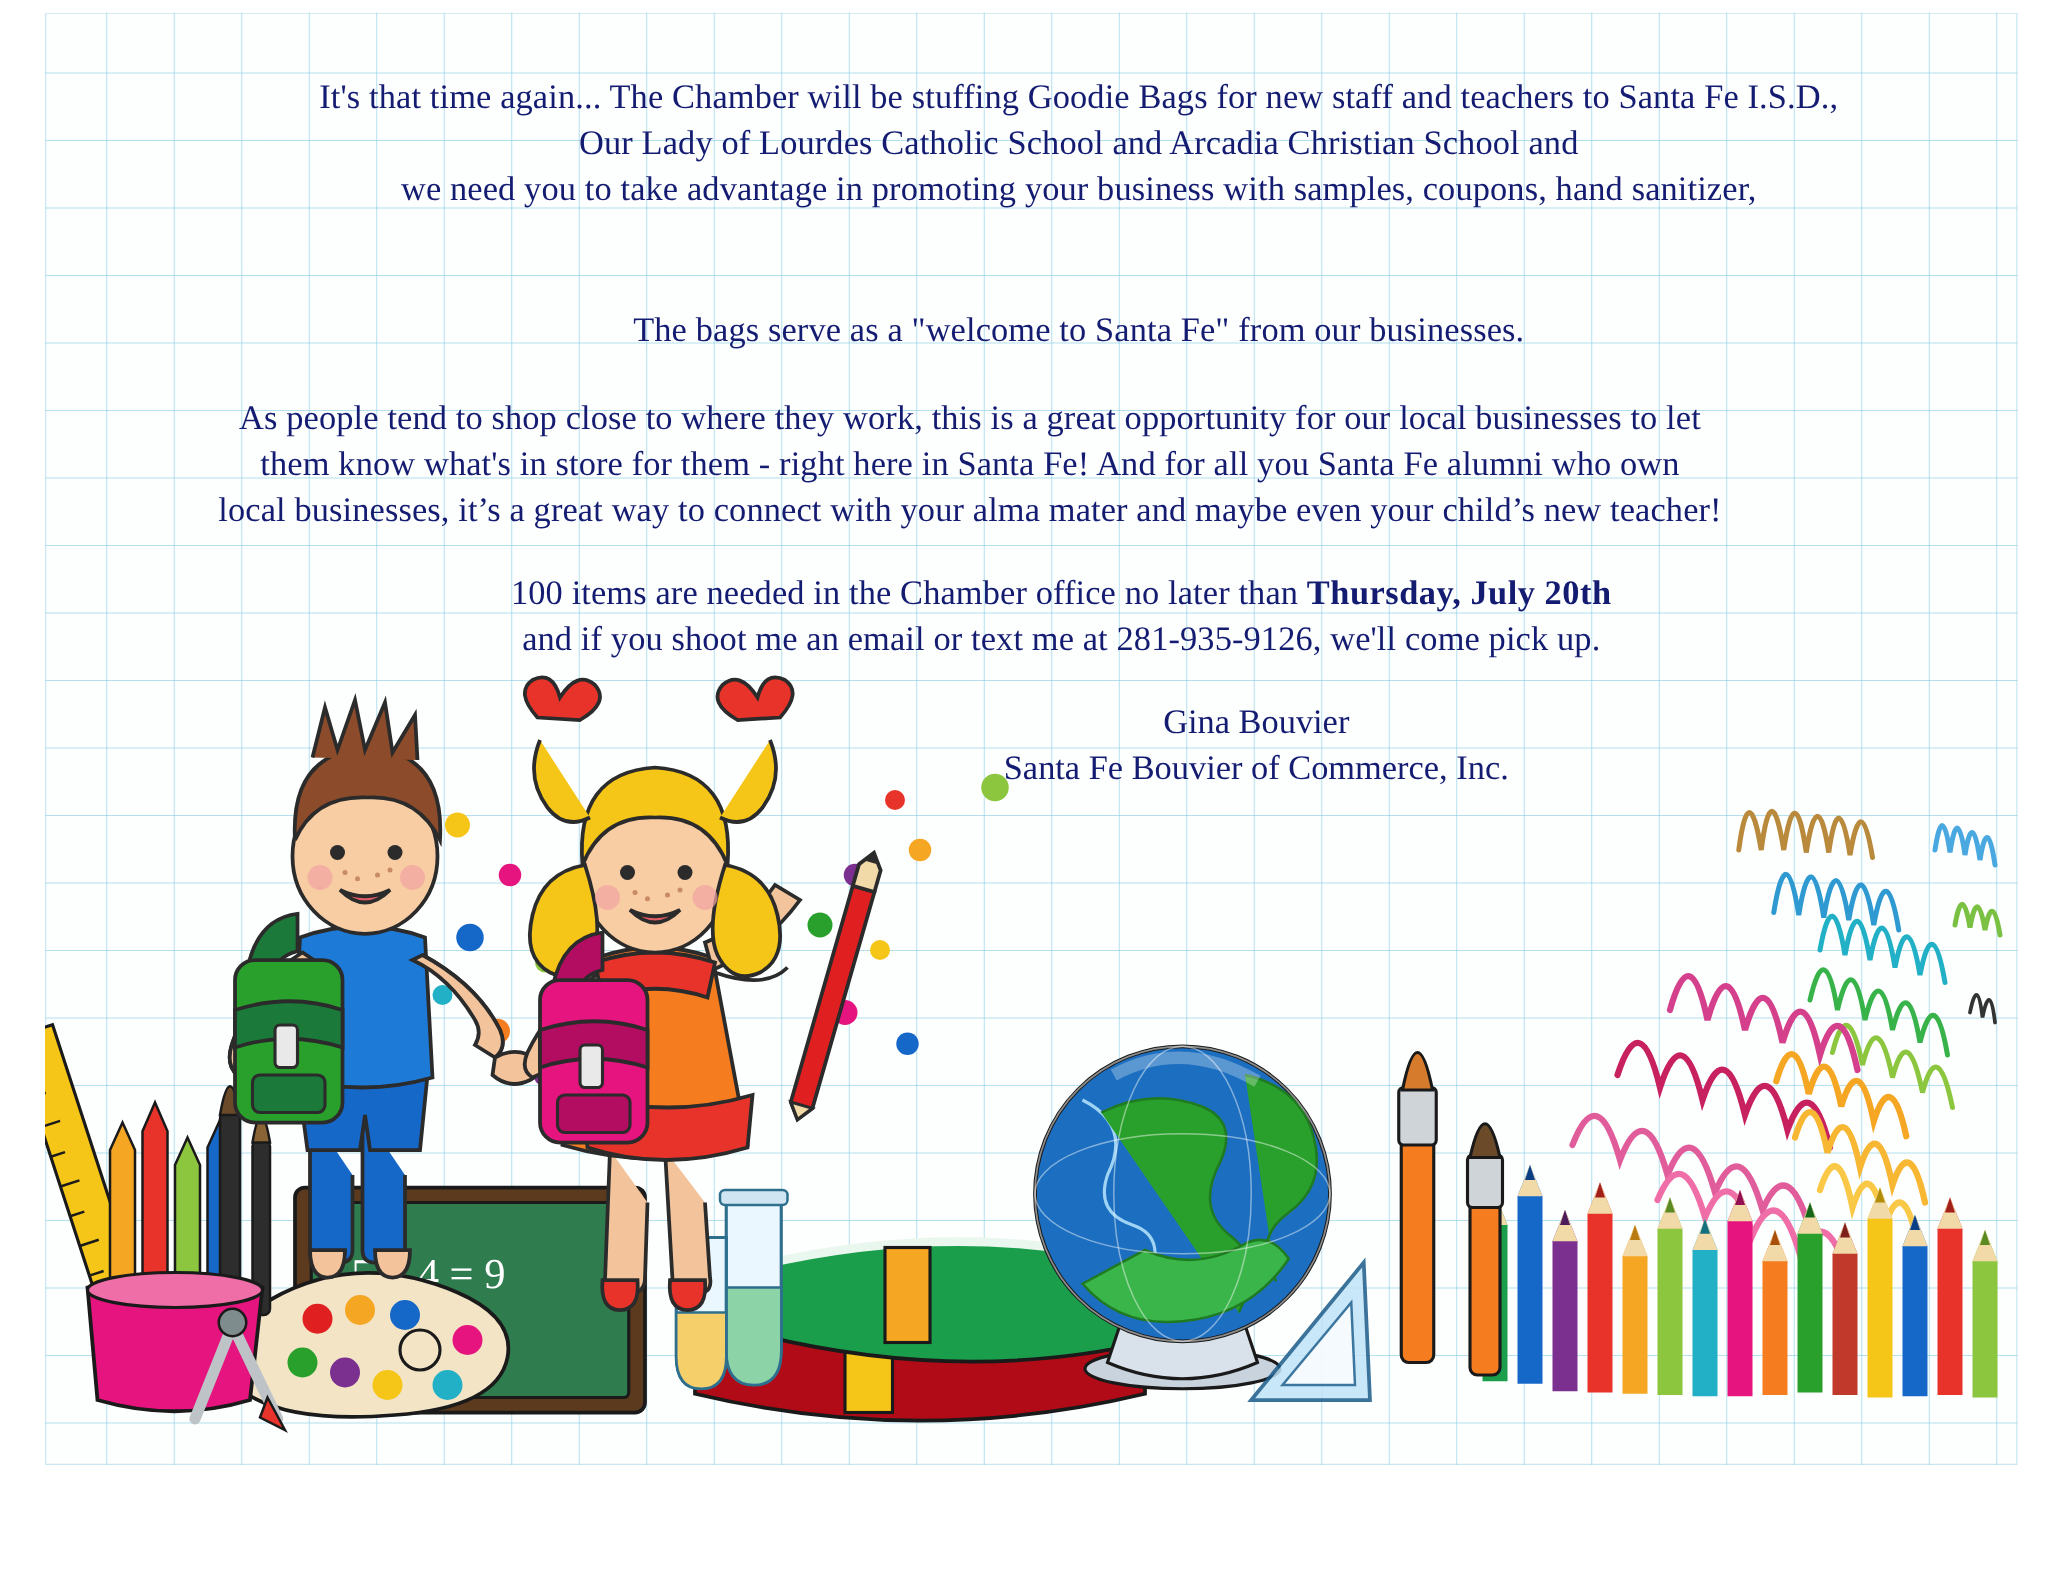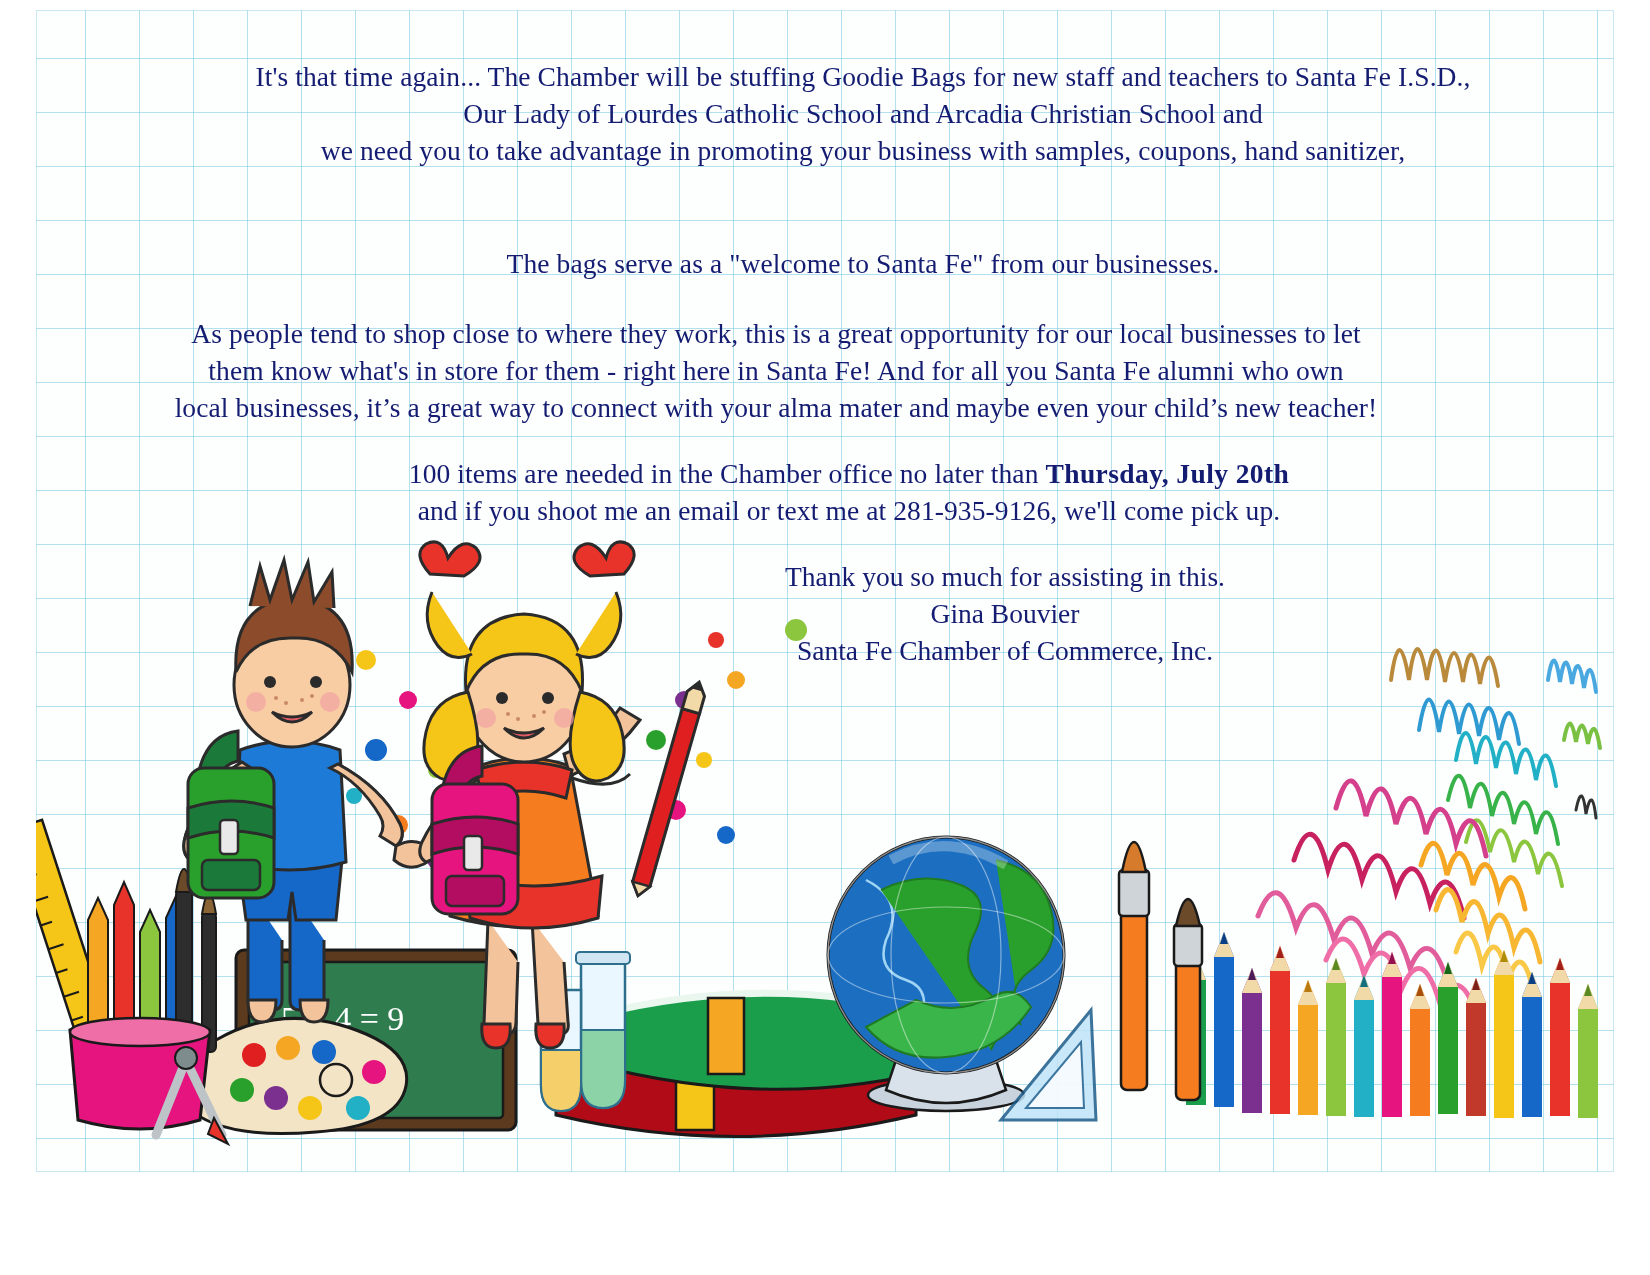--- a/index.html
+++ b/index.html
@@ -431,20 +431,19 @@
 
     <div class="para p4">
       <div>
         <span>100 items are needed in the Chamber office no later than </span><span class="bold-date">Thursday,  July 20th</span>
       </div>
       <div>and if you shoot me an email or text me at 281-935-9126, we'll come pick up.</div>
     </div>
 
     <div class="sig">
       <div class="sig-shift">
-        <div class="line">Thank you so much for assisting in this.</div>
         <div class="line">Gina Bouvier</div>
-        <div class="line">Santa Fe Chamber of Commerce, Inc.</div>
+        <div class="line">Santa Fe Bouvier of Commerce, Inc.</div>
       </div>
     </div>
 
   </div>
 </div>
 
 </body></html>

